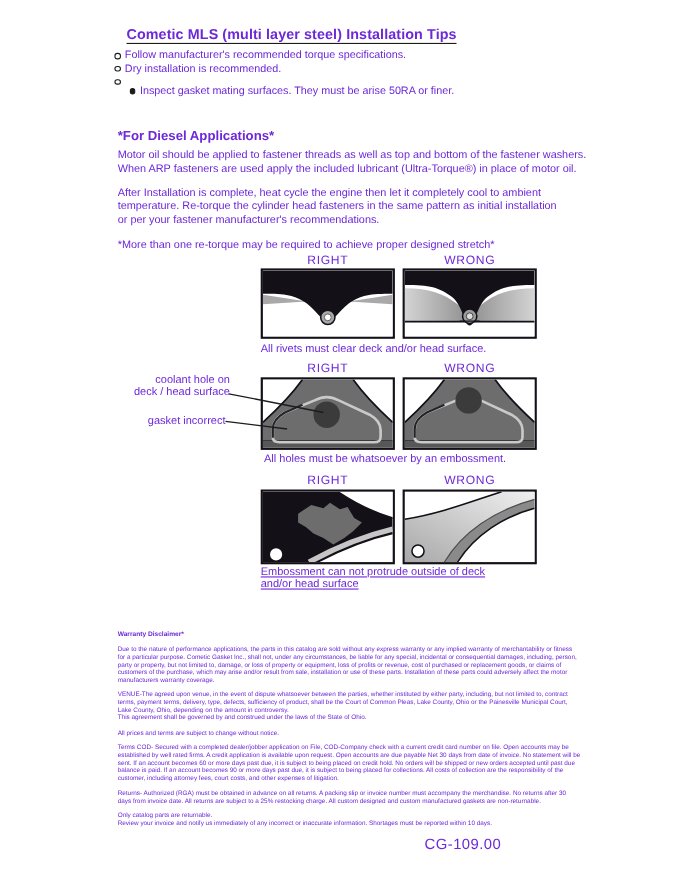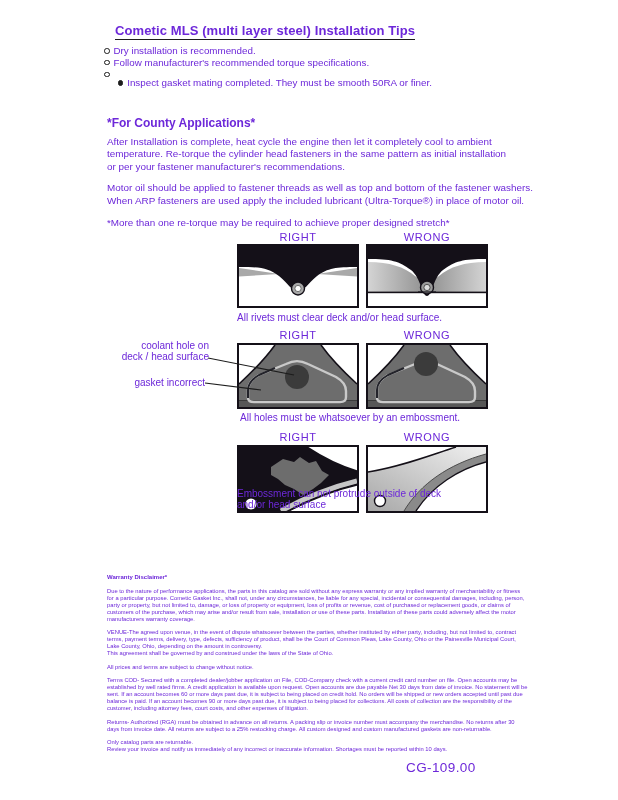--- a/index.html
+++ b/index.html
@@ -29,55 +29,55 @@
   .panel{width:122px;border:2px solid #141018;box-sizing:border-box;background:#fff;}
   .panel svg{display:block;}
   .dg-caption{font-size:10px;line-height:10.8px;}
 
   .callout{font-size:10px;line-height:10.6px;text-align:right;}
 
   .disclaimer{left:107px;top:574px;width:421px;font-size:5.8px;line-height:7px;}
   .disclaimer .dhead{font-weight:bold;margin:0 0 6.5px 0;font-size:6px;}
   .disclaimer p{margin:0 0 6.5px 0;}
 
-  .partnum{left:406px;top:760px;font-size:13.5px;letter-spacing:.4px;}
+  .partnum{left:386px;top:760px;font-size:13.5px;letter-spacing:.4px;}
   .leader{pointer-events:none;}
 </style>
 </head>
 <body>
 
 <div class="page">
 
   <div class="abs title">Cometic MLS (multi layer steel) Installation Tips</div>
 
   <div class="abs tips">
     <div class="tip-row">
       <span class="marker"></span>
+      <span>Follow manufacturer's recommended torque specifications.</span>
+    </div>
+    <div class="tip-row">
+      <span class="marker"></span>
       <span>Dry installation is recommended.</span>
     </div>
     <div class="tip-row">
       <span class="marker"></span>
-      <span>Follow manufacturer's recommended torque specifications.</span>
-    </div>
-    <div class="tip-row">
-      <span class="marker"></span>
     </div>
     <div class="tip-row sub">
       <span class="marker"></span>
-      <span>Inspect gasket mating completed.  They must be smooth 50RA or finer.</span>
+      <span>Inspect gasket mating surfaces.  They must be arise 50RA or finer.</span>
     </div>
   </div>
 
   <div class="abs diesel">
-    <div class="diesel-heading">*For County Applications*</div>
+    <div class="diesel-heading">*For Diesel Applications*</div>
+    <p class="prelines">Motor oil should be applied to fastener threads as well as top and bottom of the fastener washers.
+When ARP fasteners are used apply the included lubricant (Ultra-Torque®) in place of motor oil.</p>
     <p class="prelines">After Installation is complete, heat cycle the engine then let it completely cool to ambient
 temperature. Re-torque the cylinder head fasteners in the same pattern as initial installation
 or per your fastener manufacturer's recommendations.</p>
-    <p class="prelines">Motor oil should be applied to fastener threads as well as top and bottom of the fastener washers.
-When ARP fasteners are used apply the included lubricant (Ultra-Torque®) in place of motor oil.</p>
     <p>*More than one re-torque may be required to achieve proper designed stretch*</p>
   </div>
 
   <div class="abs dg-label" style="left:237px;top:231px;">RIGHT</div>
   <div class="abs dg-label" style="left:366px;top:231px;">WRONG</div>
 
   <div class="abs panel" style="left:237px;top:244px;height:64px;">
     <svg width="118" height="60" viewBox="0 0 118 60">
       <rect x="0" y="0" width="118" height="60" fill="#ffffff"></rect>
       <polygon points="0,22 40,28 0,30.5" fill="#a9a9a9"></polygon>
@@ -175,21 +175,21 @@
       <rect x="0" y="0" width="118" height="64" fill="#ffffff"></rect>
       <path d="M0,25 C32,20 60,9 88,0 L118,0 V7 C81,17 52,37 36,64 L0,64 Z" fill="url(#bandgrad3)"></path>
       <path d="M118,7 C81,17 52,37 36,64 L48,64 C64,39 91,22 118,15 Z" fill="#8a8a8a"></path>
       <path d="M0,25 C32,20 60,9 88,0" fill="none" stroke="#141018" stroke-width="1.5"></path>
       <path d="M118,7 C81,17 52,37 36,64" fill="none" stroke="#4a4a4a" stroke-width="1"></path>
       <path d="M118,15 C91,22 64,39 48,64" fill="none" stroke="#141018" stroke-width="1.4"></path>
       <circle cx="12" cy="54" r="5.5" fill="#ffffff" stroke="#141018" stroke-width="1.4"></circle>
     </svg>
   </div>
 
-  <div class="abs dg-caption prelines" style="left:237px;top:489px;width:230px;">Embossment can not protrude outside of deck
+  <div class="abs dg-caption prelines" style="left:237px;top:516px;width:230px;text-decoration:underline;">Embossment can not protrude outside of deck
 and/or head surface</div>
 
   <svg class="abs leader" style="left:0;top:0;" width="618" height="800" viewBox="0 0 618 800">
     <line x1="208" y1="358" x2="294" y2="375" stroke="#1c1c1c" stroke-width="1.2"></line>
     <line x1="205" y1="383" x2="261" y2="390" stroke="#1c1c1c" stroke-width="1.2"></line>
   </svg>
 
   <div class="abs disclaimer">
     <p class="dhead">Warranty Disclaimer*</p>
     <p>Due to the nature of performance applications, the parts in this catalog are sold without any express warranty or any implied warranty of merchantability or fitness for a particular purpose.  Cometic Gasket Inc., shall not, under any circumstances, be liable for any special, incidental or consequential damages, including, person, party or property, but not limited to, damage, or loss of property or equipment, loss of profits or revenue, cost of purchased or replacement goods, or claims of customers of the purchase, which may arise and/or result from sale, installation or use of these parts.  Installation of these parts could adversely affect the motor manufacturers warranty coverage.</p>

